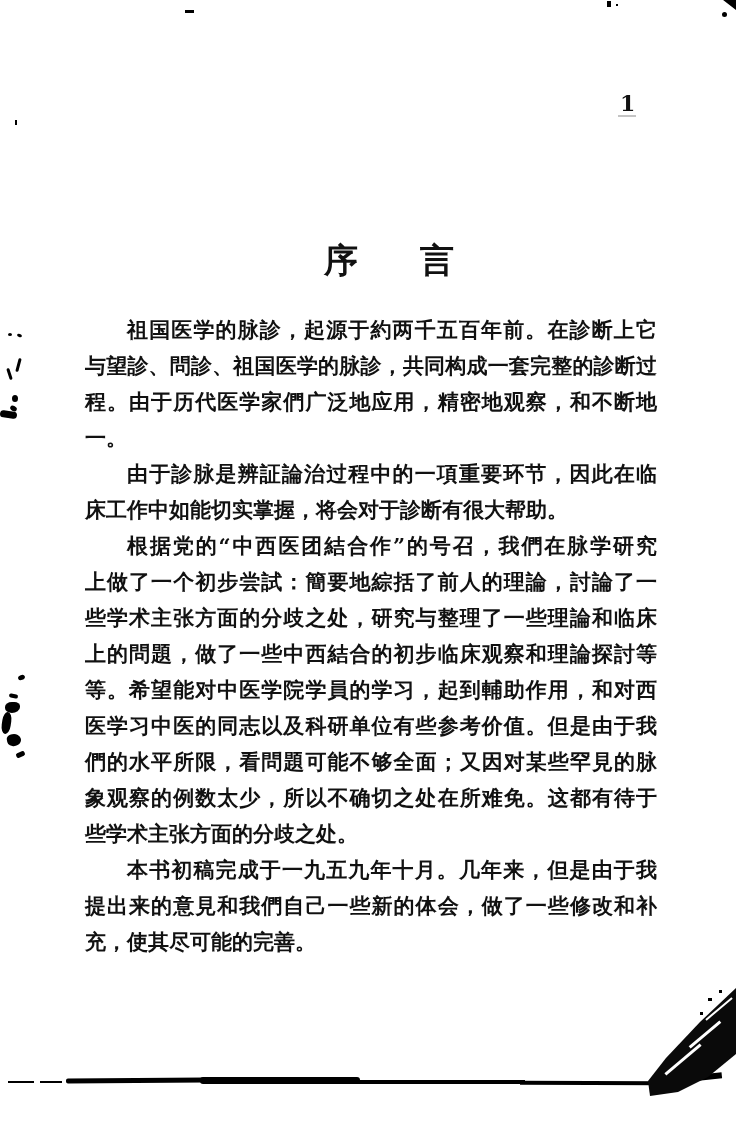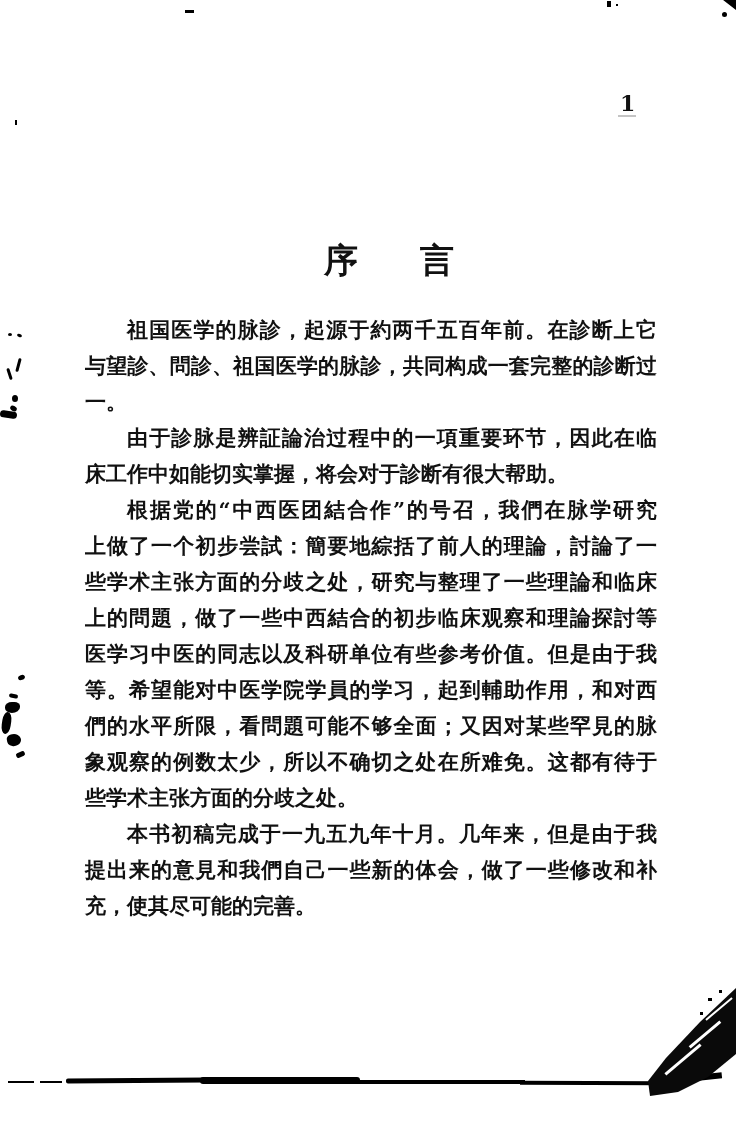--- a/index.html
+++ b/index.html
@@ -52,29 +52,30 @@
   <div class="page-number-underline"></div>
 
   <div class="doc-title">
     <span>序</span>
     <span>言</span>
   </div>
 
   <div class="body-text">
       <div class="line first">祖国医学的脉診，起源于約两千五百年前。在診断上它</div>
       <div class="line">与望診、問診、祖国医学的脉診，共同构成一套完整的診断过</div>
+      <div class="line">程。由于历代医学家們广泛地应用，精密地观察，和不断地</div>
       <div class="line last">一。</div>
       <div class="line first">由于診脉是辨証論治过程中的一項重要环节，因此在临</div>
       <div class="line last">床工作中如能切实掌握，将会对于診断有很大帮助。</div>
       <div class="line first">根据党的“中西医团結合作”的号召，我們在脉学研究</div>
       <div class="line">上做了一个初步尝試：簡要地綜括了前人的理論，討論了一</div>
       <div class="line">些学术主张方面的分歧之处，研究与整理了一些理論和临床</div>
       <div class="line">上的問題，做了一些中西結合的初步临床观察和理論探討等</div>
+      <div class="line">等。希望能对中医学院学員的学习，起到輔助作用，和对西</div>
       <div class="line">医学习中医的同志以及科研单位有些参考价值。但是由于我</div>
-      <div class="line">等。希望能对中医学院学員的学习，起到輔助作用，和对西</div>
       <div class="line">們的水平所限，看問題可能不够全面；又因对某些罕見的脉</div>
       <div class="line">象观察的例数太少，所以不确切之处在所难免。这都有待于</div>
       <div class="line last">些学术主张方面的分歧之处。</div>
       <div class="line first">本书初稿完成于一九五九年十月。几年来，但是由于我</div>
       <div class="line">提出来的意見和我們自己一些新的体会，做了一些修改和补</div>
       <div class="line last">充，使其尽可能的完善。</div>
     </div>
 
   <div class="smudge" style="left:185px;top:10px;width:9px;height:3px;"></div>
   <div class="smudge" style="left:607px;top:1px;width:4px;height:6px;"></div>

